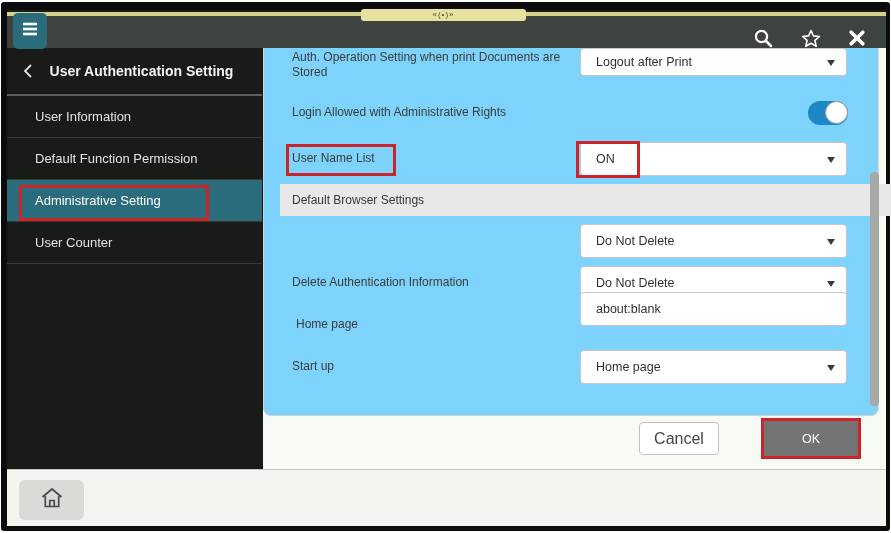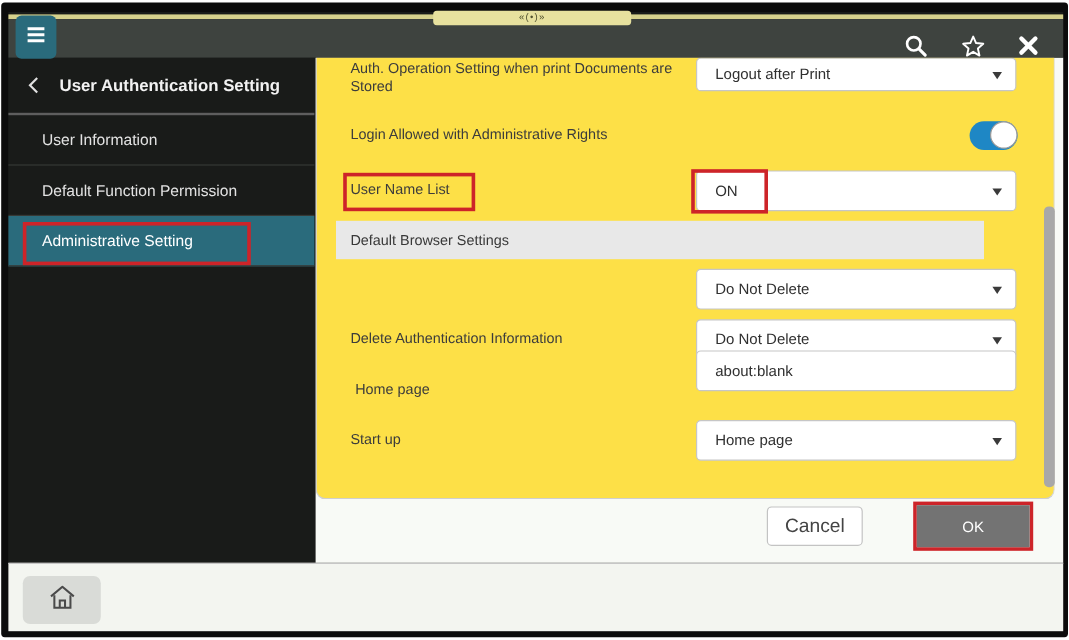--- a/index.html
+++ b/index.html
@@ -26,33 +26,33 @@
   .sb-header{position:relative;height:46px;border-bottom:2px solid #5e5e5e;display:flex;align-items:center;}
   .sb-chevron{position:absolute;left:16px;top:15px;}
   .sb-title{flex:1;text-align:center;color:#f2f2f2;font-size:14px;font-weight:bold;padding-left:14px;}
   .sb-item{position:relative;height:42px;border-bottom:1px solid #363936;display:flex;align-items:center;
            color:#e2e2e2;font-size:13px;padding-left:28px;box-sizing:border-box;}
   .sb-item.selected{background:#2a6b7c;color:#ffffff;}
   .sb-red-box{position:absolute;left:12px;top:5px;width:184px;height:30px;border:3px solid #cd2429;}
 
   
   .content{position:absolute;left:256px;top:38px;width:623px;height:421px;background:#f8faf6;}
-  .panel{position:absolute;left:0;top:0;width:616px;height:368px;background:#fde047;
+  .panel{position:absolute;left:0;top:0;width:616px;height:368px;background:#7dd3fc;
          border-right:1px solid #d8d8d8;border-bottom:1px solid #cfcfcf;border-left:1px solid #d2d2d2;
          border-radius:0 0 8px 8px;box-sizing:border-box;}
   .row-label{position:absolute;left:28px;width:282px;font-size:12px;line-height:15px;color:#3c3c3c;}
   .dropdown{position:absolute;left:316px;width:267px;height:34px;background:#ffffff;border:1px solid #c6c6c6;
             border-radius:4px;box-sizing:border-box;display:flex;align-items:center;padding:0 26px 0 15px;
             font-size:12.5px;color:#303030;}
   .caret{position:absolute;right:11px;top:50%;margin-top:-2px;width:0;height:0;
          border-left:4.5px solid transparent;border-right:4.5px solid transparent;border-top:6px solid #3a3a3a;}
   .textfield{position:absolute;left:316px;width:267px;height:34px;background:#ffffff;border:1px solid #c6c6c6;
              border-radius:4px;box-sizing:border-box;display:flex;align-items:center;padding:0 15px;
              font-size:12.5px;color:#303030;}
-  .section-band{position:absolute;left:16px;top:136px;width:540px;height:32px;background:#e8e8e8;
+  .section-band{position:absolute;left:16px;top:136px;width:612px;height:32px;background:#e8e8e8;
                 display:flex;align-items:center;padding-left:12px;box-sizing:border-box;
                 font-size:12px;color:#383838;}
   .toggle{position:absolute;left:544px;top:53px;width:40px;height:24px;background:#1e87c5;border-radius:12px;}
   .toggle-thumb{position:absolute;left:17px;top:0px;width:23px;height:23px;background:#ffffff;
                 border:1px solid #9a9a9a;border-radius:50%;box-sizing:border-box;}
   .scroll-thumb{position:absolute;left:606px;top:124px;width:9px;height:234px;background:#a8a8a8;border-radius:4px;}
 
   .red-box{position:absolute;border:3px solid #cd2429;box-sizing:border-box;z-index:5;}
   .rb-username{left:22px;top:96px;width:110px;height:32px;}
   .rb-on{left:312px;top:93px;width:64px;height:37px;}
@@ -122,20 +122,23 @@
         </div>
         <div class="sb-item">
           <span>User Information</span>
         </div>
         <div class="sb-item">
           <span>Default Function Permission</span>
         </div>
         <div class="sb-item selected">
           <span>Administrative Setting</span>
           <span class="sb-red-box"></span>
+        </div>
+        <div class="sb-item">
+          <span>User Counter</span>
         </div>
       </div>
 
       <div class="content">
         <div class="panel">
 
           <div class="row-label" style="top:2px;">Auth. Operation Setting when print Documents are Stored</div>
           <div class="dropdown" style="top:0;height:28px;">
             <span>Logout after Print</span>
             <span class="caret"></span>

